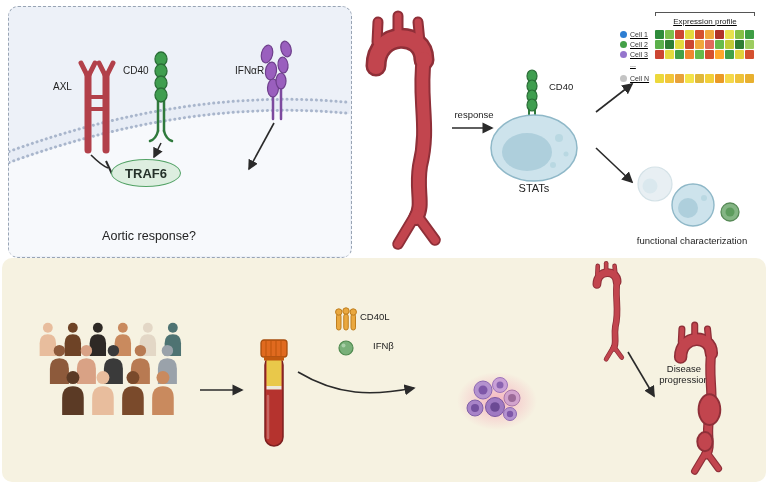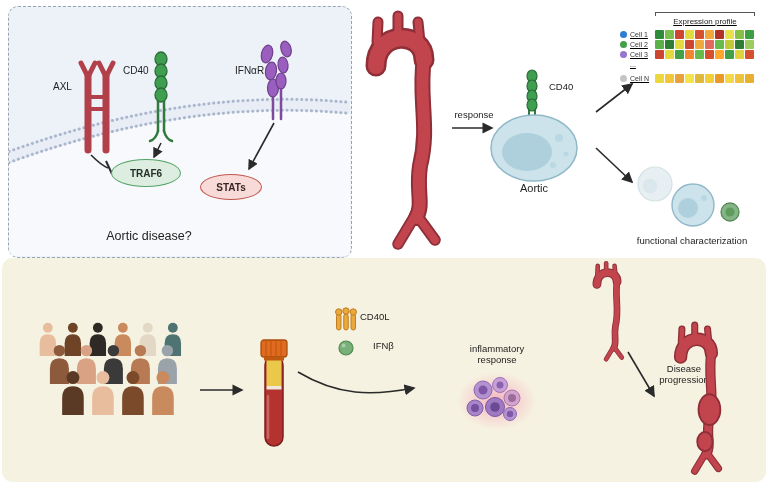--- a/index.html
+++ b/index.html
@@ -7,21 +7,21 @@
   #scene { position:relative; width:768px; height:485px; background:#ffffff; overflow:hidden; }
   .abs { position:absolute; }
   .lbl { position:absolute; color:#232323; font-size:9.5px; line-height:1.15; }
   .bold { font-weight:normal; }
   .center { text-align:center; }
 
   
   .sig-box { position:absolute; left:8px; top:6px; width:344px; height:252px;
              border:1.5px dashed #98a4b4; border-radius:10px; background:#edf1f8; }
   .node { position:absolute; display:flex; align-items:center; justify-content:center;
-          border-radius:50%; font-size:10px; font-weight:600; color:#25312a;text-align:right; }
+          border-radius:50%; font-size:13px; font-weight:600; color:#25312a;text-align:right; }
   .traf6 { background:#ddeee0; border:1.5px solid #53a266; }
   .stats { background:#f8dbd8; border:1.5px solid #c2574e; color:#3a2624; }
 
   
   .hm-wrap { position:absolute; left:620px; top:12px; width:146px;text-decoration:underline; }
   .hm-bracket { margin-left:35px; width:100px; height:4px;
                 border-top:1.2px solid #555; border-left:1.2px solid #555; border-right:1.2px solid #555; }
   .hm-title { margin-left:35px; width:100px; text-align:center; font-size:8px; color:#222; padding-top:1px; }
   .hm-rows { margin-top:4px; }
   .hm-row { display:flex; align-items:center; margin-bottom:1px; height:9px; }
@@ -122,25 +122,22 @@
       </g>
     </svg>
 
     <span class="lbl bold" style="left:44px;top:74px;font-size:10px">AXL</span>
     <span class="lbl bold" style="left:114px;top:58px;font-size:10px">CD40</span>
     <span class="lbl bold" style="left:226px;top:58px;font-size:10px">IFNαR</span>
 
     <div class="node traf6" style="left:102px;top:152px;width:70px;height:28px">
       <span>TRAF6</span>
     </div>
-    <div class="node stats" style="left:191px;top:167px;width:62px;height:26px">
-      <span>STATs</span>
-    </div>
-
-    <div class="lbl bold center" style="left:40px;top:222px;width:200px;font-size:12.5px">Aortic disease?</div>
+
+    <div class="lbl bold center" style="left:40px;top:222px;width:200px;font-size:12.5px">Aortic response?</div>
   </div>
 
   <svg class="abs" style="left:350px;top:8px" width="100" height="250" viewBox="0 0 100 250">
     <use href="#aorta-shape"></use>
   </svg>
 
   <div class="lbl center" style="left:448px;top:110px;width:52px">response</div>
 
   <svg class="abs" style="left:487px;top:66px" width="100" height="116" viewBox="0 0 100 116">
     <g>
@@ -152,21 +149,21 @@
         <ellipse cx="45" cy="39" rx="5" ry="6"></ellipse>
       </g>
     </g>
     <ellipse cx="47" cy="82" rx="43" ry="33" fill="#cde3ec" stroke="#8fb8c8" stroke-width="1.5"></ellipse>
     <ellipse cx="40" cy="86" rx="25" ry="19" fill="#aecfdc"></ellipse>
     <circle cx="72" cy="72" r="4" fill="#b9d8e2"></circle>
     <circle cx="66" cy="99" r="3" fill="#b9d8e2"></circle>
     <circle cx="79" cy="88" r="2.5" fill="#b9d8e2"></circle>
   </svg>
   <span class="lbl bold" style="left:549px;top:82px">CD40</span>
-  <div class="lbl center" style="left:498px;top:182px;width:72px;font-size:11px">Aortic</div>
+  <div class="lbl center" style="left:498px;top:182px;width:72px;font-size:11px">STATs</div>
 
   <div class="hm-wrap">
     <div class="hm-bracket"></div>
     <div class="hm-title">Expression profile</div>
     <div class="hm-rows">
         <div class="hm-row">
           <span class="hm-dot" style="background: rgb(45, 125, 210);"></span>
           <span class="hm-lab">Cell 1</span>
           <span class="hm-cells">
             <span class="hm-cell" style="background: rgb(46, 139, 58);"></span>
@@ -339,21 +336,20 @@
       <circle cx="19.25" cy="6" r="3.2"></circle>
     </g>
   </svg>
   <span class="lbl bold" style="left:360px;top:312px">CD40L</span>
   <svg class="abs" style="left:338px;top:340px" width="16" height="16" viewBox="0 0 16 16">
     <circle cx="8" cy="8" r="7" fill="#79b079" stroke="#4f8a4f" stroke-width="1.2"></circle>
     <circle cx="5.5" cy="5.5" r="2" fill="#a8cfa8"></circle>
   </svg>
   <span class="lbl bold" style="left:373px;top:341px">IFNβ</span>
 
-  <div class="lbl center" style="left:462px;top:344px;width:70px">inflammatory response</div>
   <svg class="abs" style="left:455px;top:370px" width="84" height="62" viewBox="0 0 84 62">
     <defs>
       <radialGradient id="glow" cx="50%" cy="50%" r="50%">
         <stop offset="0%" stop-color="#f4a0b5" stop-opacity="0.75"></stop>
         <stop offset="100%" stop-color="#f4a0b5" stop-opacity="0"></stop>
       </radialGradient>
     </defs>
     <ellipse cx="42" cy="31" rx="40" ry="29" fill="url(#glow)"></ellipse>
     <circle cx="28" cy="20" r="9" fill="#b492cf" stroke="#8d68b3" stroke-width="1"></circle>
     <circle cx="28" cy="20" r="4.5" fill="#7e57a8"></circle>

